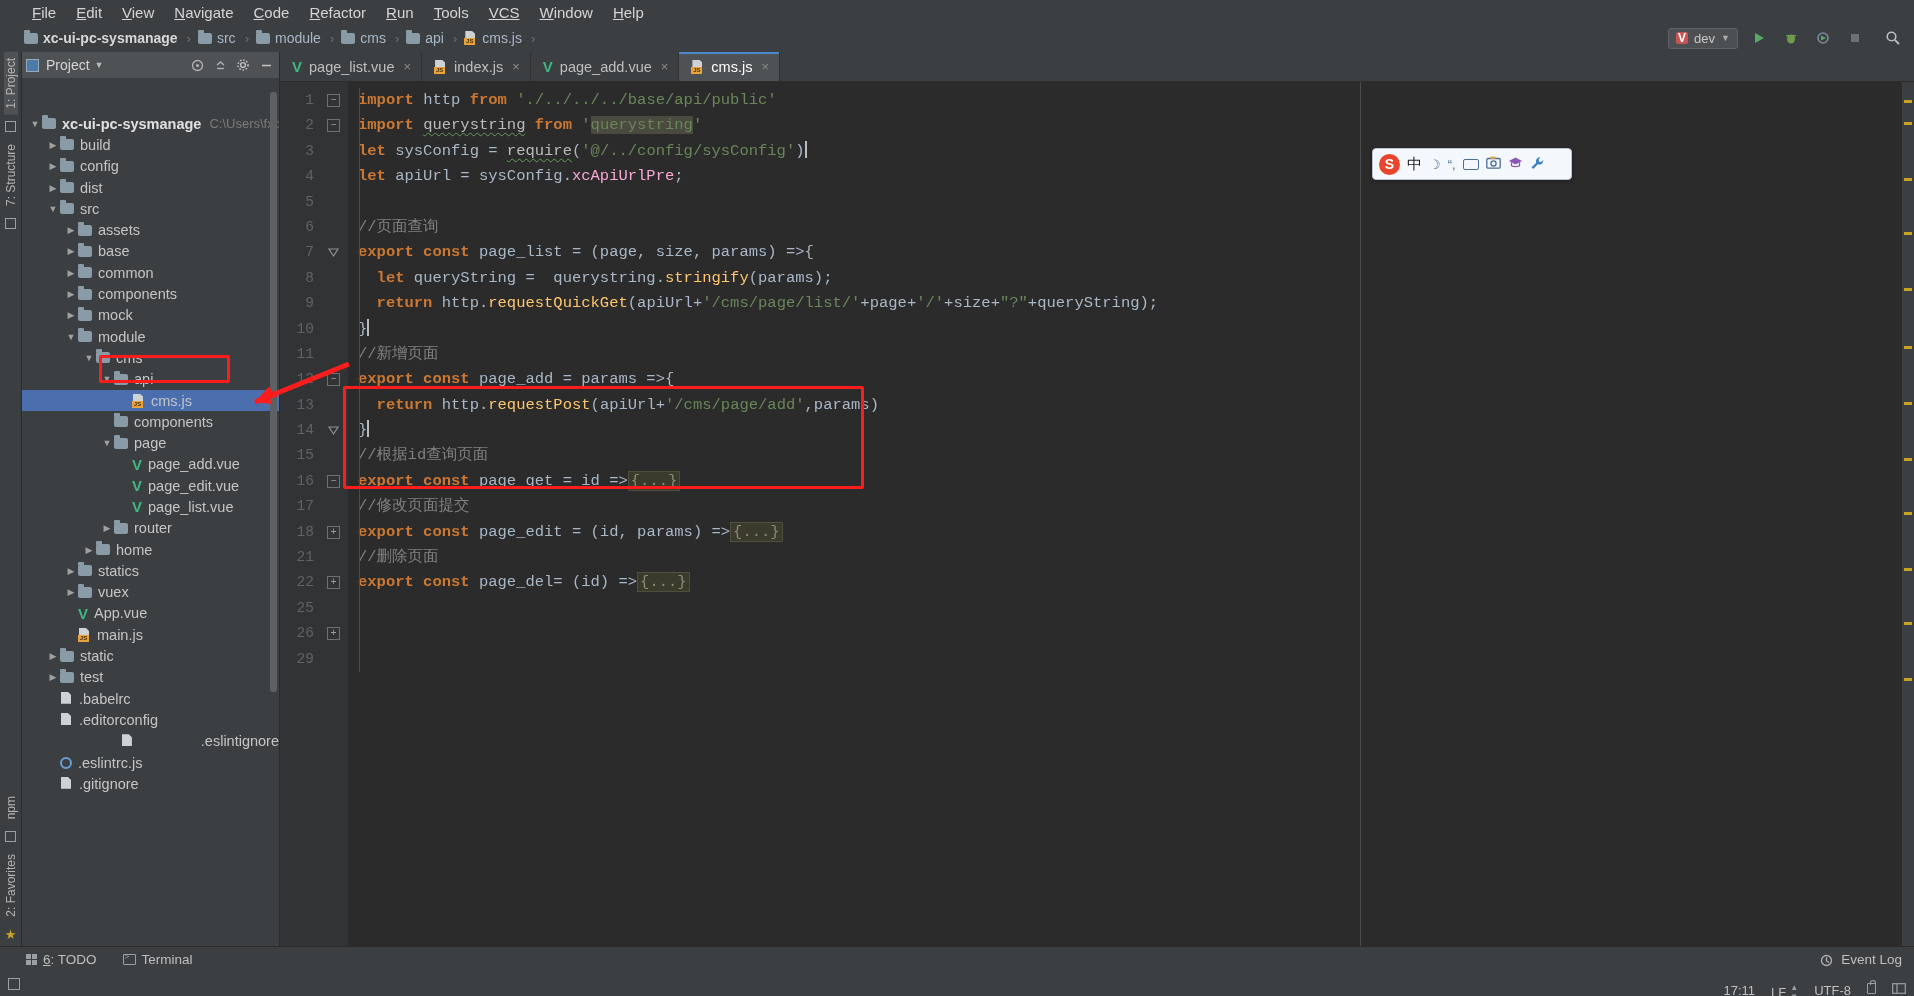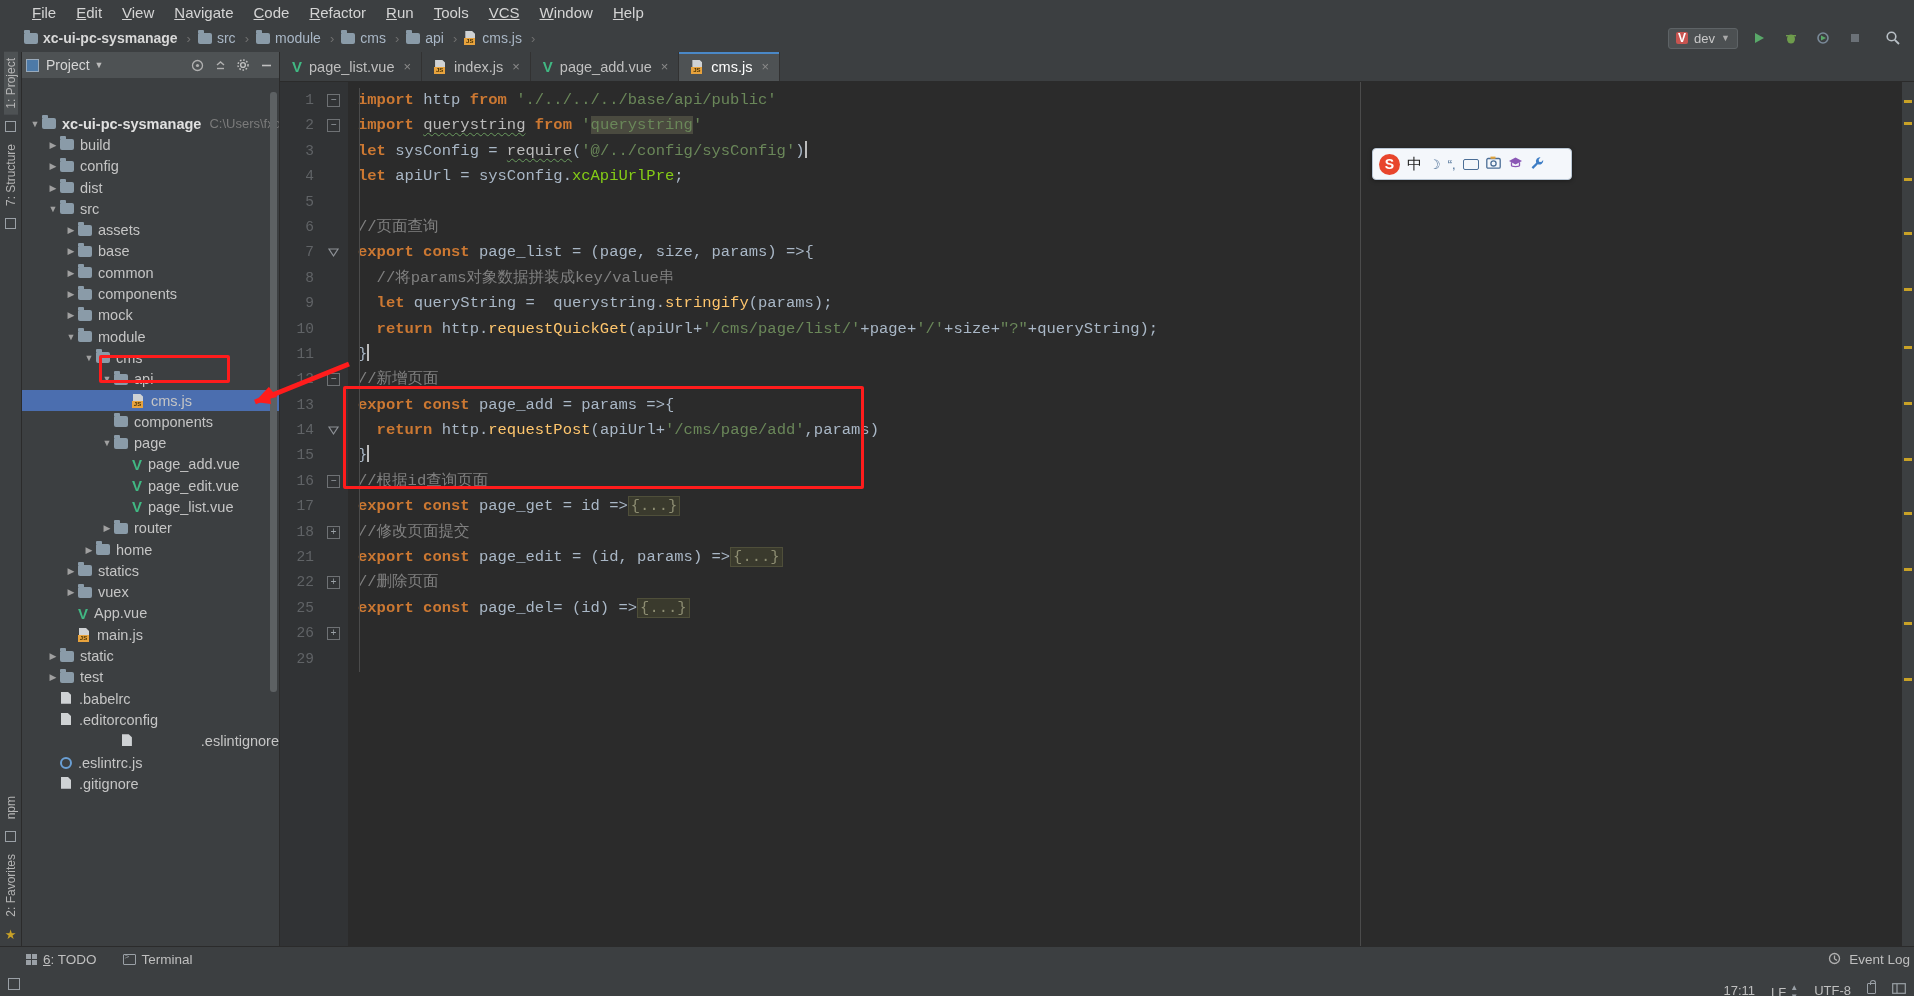--- a/index.html
+++ b/index.html
@@ -144,21 +144,21 @@
   .code {
     flex: 1 1 auto; position: relative; padding-top: 6px; overflow: hidden;
     font-family: Liberation Mono, monospace; font-size: 15.5px; background: #2b2b2b;
   }
   .cline { height: 25.4px; line-height: 25.4px; white-space: pre; padding-left: 10px; }
   .kw { color: #cc7832; font-weight: bold; }
   .str { color: #6a8759; }
   .cmt { color: #808080; }
   .ident { color: #a9b7c6; }
   .fn { color: #ffc66d; }
-  .fld { color: #84cc16; }
+  .fld { color: #f9a8d4; }
   .op { color: #a9b7c6; }
   .hl { background: #4a4a3f; }
   .folded { background: #3a3a2d; color: #8d8d72; border: 1px solid #4f4f3a; padding: 0 2px; }
   .squig { text-decoration: underline wavy #6a9b5f 1px; text-underline-offset: 3px; }
   .caret { display:inline-block; width:2px; height:17px; background:#bbb; vertical-align:-3px; }
   .indent-guide {
     position: absolute; width: 1px; background: #4b4b4b;
   }
   .vsplit { position: absolute; top: 0; bottom: 0; width: 1px; background: #4b4b4b; }
   .rmark { position: absolute; right: 2px; width: 8px; height: 3px; }
@@ -185,21 +185,21 @@
   .ime .wr { color: #3d7dc5; font-size: 14px; }
 
   
   .bottombar {
     height: 26px; background: #3c3f41; display: flex; align-items: center; flex: 0 0 26px;
     padding-left: 26px; font-size: 13.5px; color: #bfbfbf; border-top: 1px solid #2b2b2b;
     position: relative;
   }
   .bb-item { display: flex; align-items: center; gap: 6px; margin-right: 26px; cursor: pointer; }
   .bb-item .u { text-decoration: underline; }
-  .bb-right { position: absolute; right: 4px; display: flex; align-items: flex-start; gap: 8px; }
+  .bb-right { position: absolute; right: 12px; display: flex; align-items: flex-end; gap: 8px; }
   .grid-ico { width: 11px; height: 11px; display:grid; grid-template-columns:1fr 1fr; gap:1px; }
   .grid-ico i { background: #9aa0a6; display:block; }
   .term-ico { width: 13px; height: 11px; border: 1.5px solid #9aa0a6; border-radius: 1px; position: relative; }
   .term-ico::after { content: ">"; position: absolute; left: 1px; top: -3px; font-size: 8px; color: #9aa0a6; }
 
   .statusbar {
     height: 24px; background: #3c3f41; display: flex; align-items: center; flex: 0 0 24px;
     font-size: 13px; color: #bfbfbf; padding: 0 10px 0 8px; position: relative;
   }
   .sb-right { position: absolute; right: 8px; display: flex; align-items: flex-start; gap: 16px; margin-top: 16px; }
@@ -592,21 +592,20 @@
           </div>
         <div class="code" id="code">
           <div class="vsplit" style="left:1012px;top:0;bottom:0;"></div>
         <div class="cline"><span class="kw">import </span><span class="ident">http </span><span class="kw">from </span><span class="str">'./../../../base/api/public'</span></div>
             <div class="cline"><span class="kw">import </span><span class="squig">querystring</span><span class="ident"> </span><span class="kw">from </span><span class="str">'</span><span class="str hl">querystring</span><span class="str">'</span></div>
             <div class="cline"><span class="kw">let </span><span class="ident">sysConfig = </span><span class="squig">require</span><span class="op">(</span><span class="str">'@/../config/sysConfig'</span><span class="op">)</span><span class="caret"></span></div>
             <div class="cline"><span class="kw">let </span><span class="ident">apiUrl = sysConfig.</span><span class="fld">xcApiUrlPre</span><span class="op">;</span></div>
             <div class="cline"></div>
             <div class="cline"><span class="cmt">//页面查询</span></div>
             <div class="cline"><span class="kw">export const </span><span class="ident">page_list</span><span class="op"> = (</span><span class="ident">page</span><span class="op">, </span><span class="ident">size</span><span class="op">, </span><span class="ident">params</span><span class="op">) =&gt;{</span></div>
-            <div class="cline"><span class="cmt">  //将params对象数据拼装成key/value串</span></div>
             <div class="cline"><span class="op">  </span><span class="kw">let </span><span class="ident">queryString =  querystring.</span><span class="fn">stringify</span><span class="op">(</span><span class="ident">params</span><span class="op">);</span></div>
             <div class="cline"><span class="op">  </span><span class="kw">return </span><span class="ident">http.</span><span class="fn">requestQuickGet</span><span class="op">(</span><span class="ident">apiUrl</span><span class="op">+</span><span class="str">'/cms/page/list/'</span><span class="op">+</span><span class="ident">page</span><span class="op">+</span><span class="str">'/'</span><span class="op">+</span><span class="ident">size</span><span class="op">+</span><span class="str">"?"</span><span class="op">+</span><span class="ident">queryString</span><span class="op">);</span></div>
             <div class="cline"><span class="op">}</span><span class="caret"></span></div>
             <div class="cline"><span class="cmt">//新增页面</span></div>
             <div class="cline"><span class="kw">export const </span><span class="ident">page_add</span><span class="op"> = </span><span class="ident">params</span><span class="op"> =&gt;{</span></div>
             <div class="cline"><span class="op">  </span><span class="kw">return </span><span class="ident">http.</span><span class="fn">requestPost</span><span class="op">(</span><span class="ident">apiUrl</span><span class="op">+</span><span class="str">'/cms/page/add'</span><span class="op">,</span><span class="ident">params</span><span class="op">)</span></div>
             <div class="cline"><span class="op">}</span><span class="caret"></span></div>
             <div class="cline"><span class="cmt">//根据id查询页面</span></div>
             <div class="cline"><span class="kw">export const </span><span class="ident">page_get</span><span class="op"> = </span><span class="ident">id</span><span class="op"> =&gt;</span><span class="folded">{...}</span></div>
             <div class="cline"><span class="cmt">//修改页面提交</span></div>

